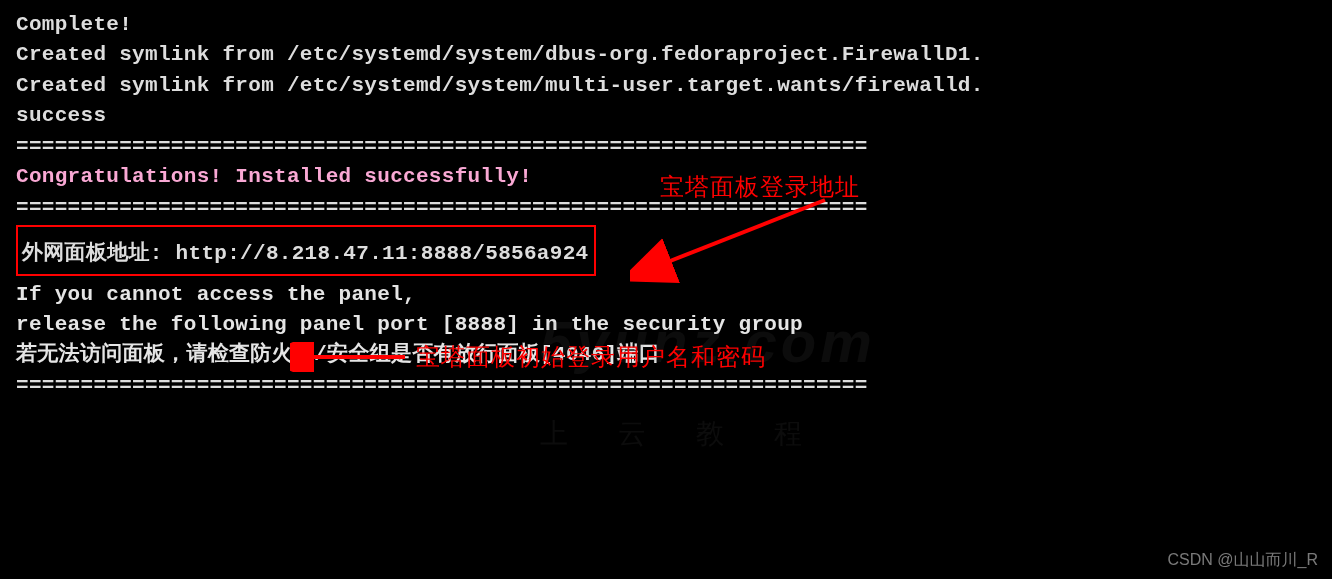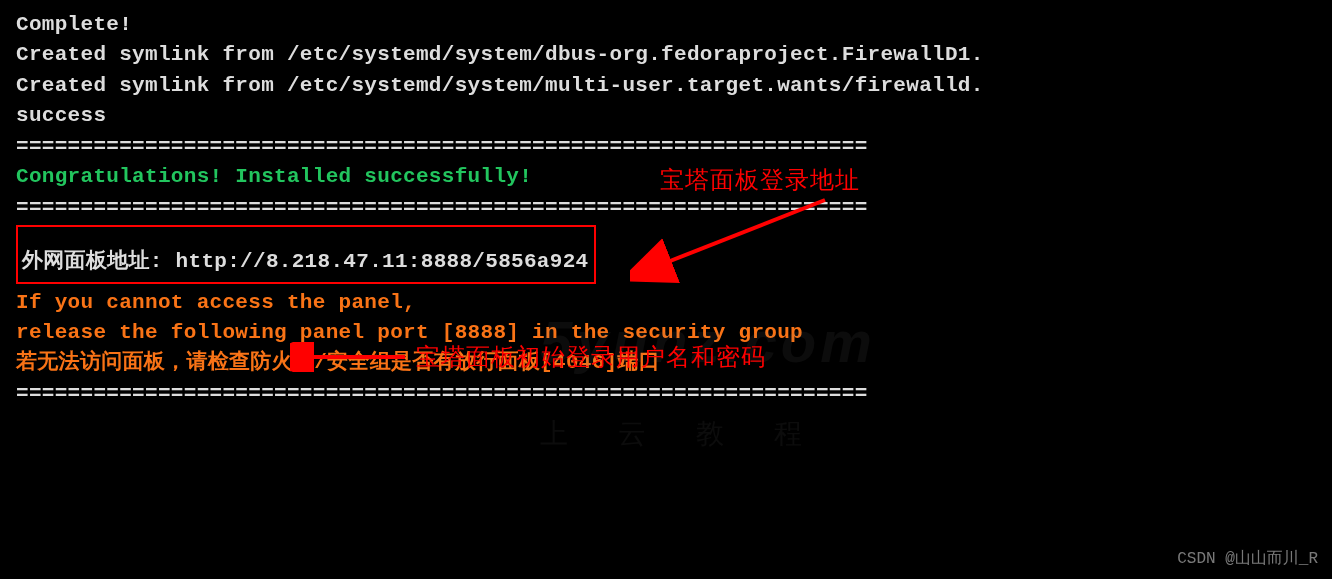--- a/index.html
+++ b/index.html
@@ -11,25 +11,25 @@
     color: #ddd;
     padding: 10px 16px;
     width: 1332px;
     height: 579px;
     overflow: hidden;
     position: relative;
     line-height: 1.45;
     letter-spacing: 0.3px;
   }
   .line { white-space: pre; }
-  .green { color: #22c55e; }
-  .yellow { color: #f97316; }
+  .green { color: #f9a8d4; }
+  .yellow { color: #e5e5e5; }
   .redbox {
     border: 2px solid #f00;
-    padding: 20px 6px 4px 4px;
+    padding: 12px 6px 4px 4px;
     margin: 2px 0 4px 0;
     display: inline-block;
   }
   .anno {
     position: absolute;
     color: #ff0000;
     font-family: "SimHei", "Microsoft YaHei", sans-serif;
     font-weight: normal;
     font-size: 24px;
     letter-spacing: 1px;
@@ -60,21 +60,21 @@
     font-weight: 400;
     color: rgba(120,120,120,0.10);
     letter-spacing: 50px;
     pointer-events: none;
     user-select: none;
   }
   .csdn {
     position: absolute;
     bottom: 8px;
     right: 14px;
-    font-family: Liberation Mono, monospace;
+    font-family: Liberation Sans, sans-serif;
     font-size: 16px;
     font-weight: normal;
     color: rgba(220,220,220,0.55);
     letter-spacing: 0;
   }
 </style>
 </head>
 <body>
 
 
@@ -95,21 +95,21 @@
 <div class="redbox">
   <div class="line">外网面板地址: http://8.218.47.11:8888/5856a924</div>
 </div>
 
 <div class="line yellow">If you cannot access the panel,</div>
 <div class="line yellow">release the following panel port [8888] in the security group</div>
 <div class="line yellow">若无法访问面板，请检查防火墙/安全组是否有放行面板[4046]端口</div>
 <div class="line">==================================================================</div>
 
 
-<div class="anno" style="top:163px; left:660px;">
+<div class="anno" style="top:170px; left:660px;">
   <span>宝塔面板登录地址</span>
 </div>
 <svg style="position:absolute; top:195px; left:630px;" width="220" height="90">
   <defs>
       <marker id="ah1" markerWidth="14" markerHeight="14" refX="3" refY="6" orient="auto">
     <path d="M0,0 L0,12 L14,6 z" fill="#ff0000"></path>
       </marker>
     </defs>
   <line x1="195" y1="5" x2="30" y2="70" stroke="#ff0000" stroke-width="4" marker-end="url(#ah1)"></line>
 </svg>

